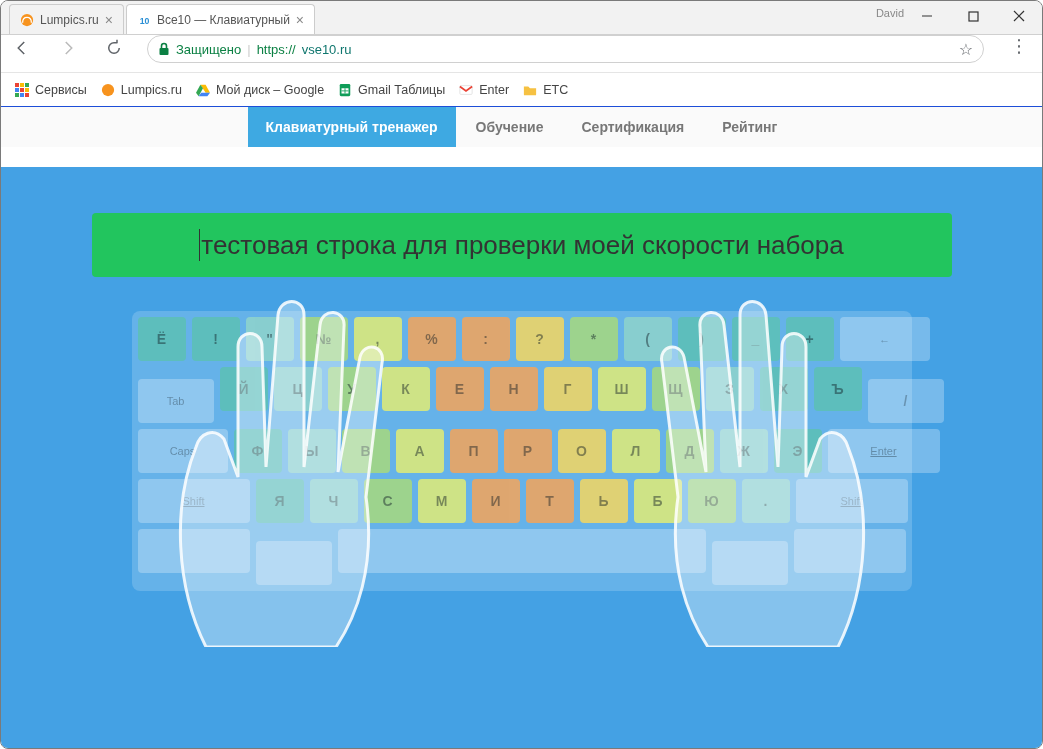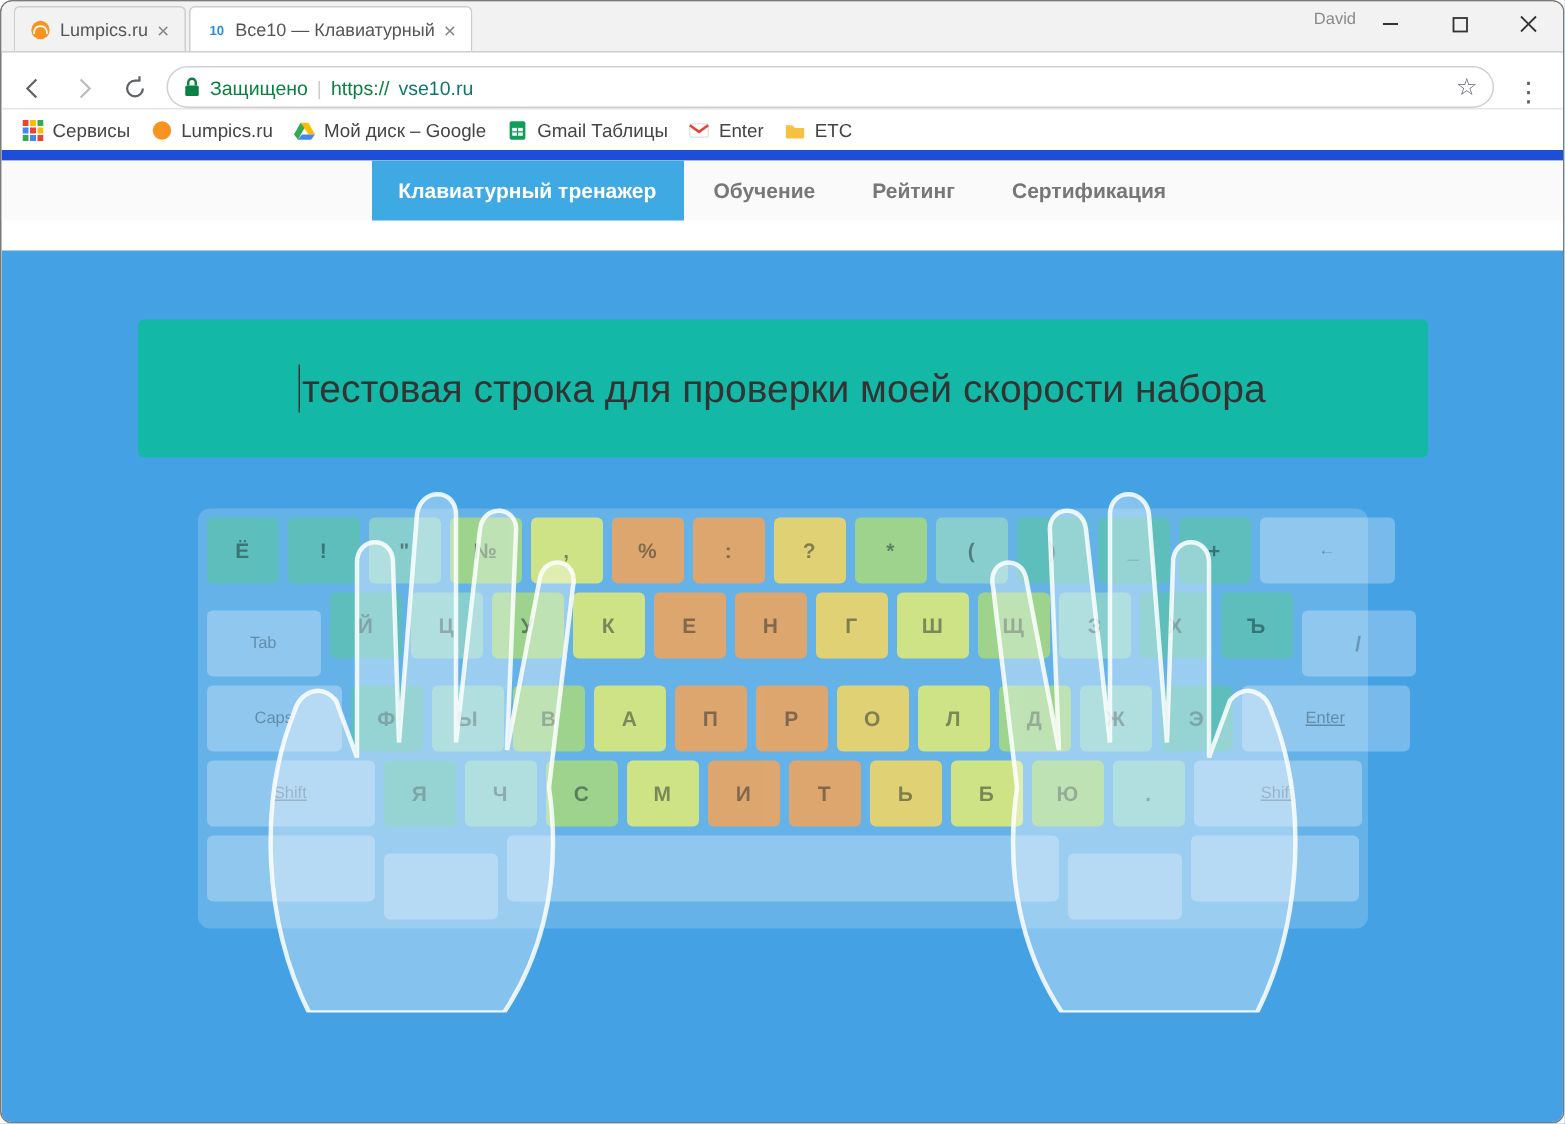--- a/index.html
+++ b/index.html
@@ -9,43 +9,43 @@
   .win-btn { width: 46px; height: 30px; display: flex; align-items: center; justify-content: center; color: #333; font-size: 13px; }
   .win-user { position:absolute; right: 138px; top: 6px; font-size: 11px; color: #888; }
   
   .tabstrip { height: 34px; background: #f2f2f2; display: flex; align-items: flex-end; padding-left: 8px; border-bottom: 1px solid #d0d0d0; position: relative; }
   .tab { display: flex; align-items: center; height: 30px; padding: 0 10px; font-size: 12px; color: #555; border: 1px solid #ccc; border-bottom: none; border-radius: 4px 4px 0 0; background: #f2f2f2; margin-right: 2px; gap: 6px; max-width: 200px; }
   .tab.active { background: #fff; }
   .favicon { width: 14px; height: 14px; }
   .tab-title { flex: 1; overflow: hidden; white-space: nowrap; text-overflow: ellipsis; }
   .tab-close { font-size: 14px; color: #888; }
   
-  .addrbar { height: 38px; display: flex; align-items: flex-end; padding: 0 8px; gap: 8px; border-bottom: 1px solid #e5e5e5; }
+  .addrbar { height: 38px; display: flex; align-items: flex-start; padding: 0 8px; gap: 20px; border-bottom: 1px solid #e5e5e5; }
   .nav-btn { width: 26px; height: 26px; display: flex; align-items: center; justify-content: center; color: #5f6368; font-size: 18px; }
   .nav-btn.disabled { color: #bbb; }
   .omnibox { flex: 1; height: 28px; border: 1px solid #d0d0d0; border-radius: 14px; display: flex; align-items: center; padding: 0 10px; gap: 6px; font-size: 13px; color: #333; }
   .lock { width: 12px; height: 14px; }
   .secure { color: #0b8043; }
   .url-proto { color: #0b8043; }
   .url-rest { color: #0f766e; }
   .star { color: #5f6368; font-size: 16px; margin-left: 6px; }
   .menu-dots { width: 30px; text-align: center; color: #5f6368; font-size: 18px; }
   
-  .bmbar { height: 34px; display: flex; align-items: center; gap: 14px; padding: 0 14px; font-size: 12.5px; color: #444; border-bottom: 7px solid #1d4ed8; }
+  .bmbar { height: 34px; display: flex; align-items: center; gap: 14px; padding: 0 14px; font-size: 12.5px; color: #444; border-bottom: 1px solid #1d4ed8; }
   .bm { display: flex; align-items: center; gap: 6px; }
   .apps-icon { width: 14px; height: 14px; }
   .bm-icon { width: 14px; height: 14px; }
   
   .page { flex: 1; display: flex; flex-direction: column; overflow: hidden; gap: 20px; }
   .site-nav { height: 40px; background: #fafafa; display: flex; justify-content: center; gap: 2px; }
   .site-tab { display: flex; align-items: center; padding: 0 18px; font-size: 14px; font-weight: bold; color: #777; }
   .site-tab.active { background: #3ea9e2; color: #fff; }
   
   .hero { flex: 1; background: #44a1e4; display: flex; flex-direction: column; align-items: center; padding-top: 46px; position: relative; overflow: hidden; }
-  .typebox { width: 860px; height: 92px; background: #14b8a6; border-radius: 4px; display: flex; align-items: center; justify-content: center; font-size: 26px; color: #333; position: relative; }
+  .typebox { width: 860px; height: 64px; background: #22c55e; border-radius: 4px; display: flex; align-items: center; justify-content: center; font-size: 26px; color: #333; position: relative; }
   .typebox::before { content:""; position:absolute; left: 246px; top: 24px; width:1px; height: 36px; background:#333; animation: blink 1s step-end infinite; display:none;}
   .cursor { display:inline-block; width:1px; height:32px; background:#333; margin-right:1px; vertical-align:-5px; }
   
   .kbd-wrap { margin-top: 34px; position: relative; width: 780px; }
   .keyboard { background: rgba(255,255,255,0.18); border-radius: 8px; padding: 6px; display:flex; flex-direction:column; gap:6px; }
   .krow { display: flex; gap: 6px; }
   .key { height: 44px; border-radius: 4px; display: flex; align-items:center; justify-content:center; font-size: 14px; color: rgba(0,0,0,0.45); font-weight:bold; flex:0 0 48px; opacity:0.85;}
   .key.wide1 { flex-basis: 76px; margin-top: 12px; }
   .key.wide15 { flex-basis: 90px; }
   .key.wide2 { flex-basis: 112px; text-decoration: underline; }
@@ -189,22 +189,22 @@
           <path d="M1 4 h5 l2 2 h7 v7 a1 1 0 0 1 -1 1 H2 a1 1 0 0 1 -1 -1 z" fill="#f6c142"></path>
         </svg>
       <span>ETC</span>
     </div>
   </div>
 
   <div class="page">
     <div class="site-nav">
       <div class="site-tab active">Клавиатурный тренажер</div>
       <div class="site-tab">Обучение</div>
+      <div class="site-tab">Сертификация</div>
       <div class="site-tab">Рейтинг</div>
-      <div class="site-tab">Сертификация</div>
     </div>
 
     <div class="hero">
       <div class="typebox">
         <span class="cursor"></span>
           <span>тестовая строка для проверки моей скорости набора</span>
       </div>
 
       <div class="kbd-wrap">
         <div class="keyboard" id="keyboard">

